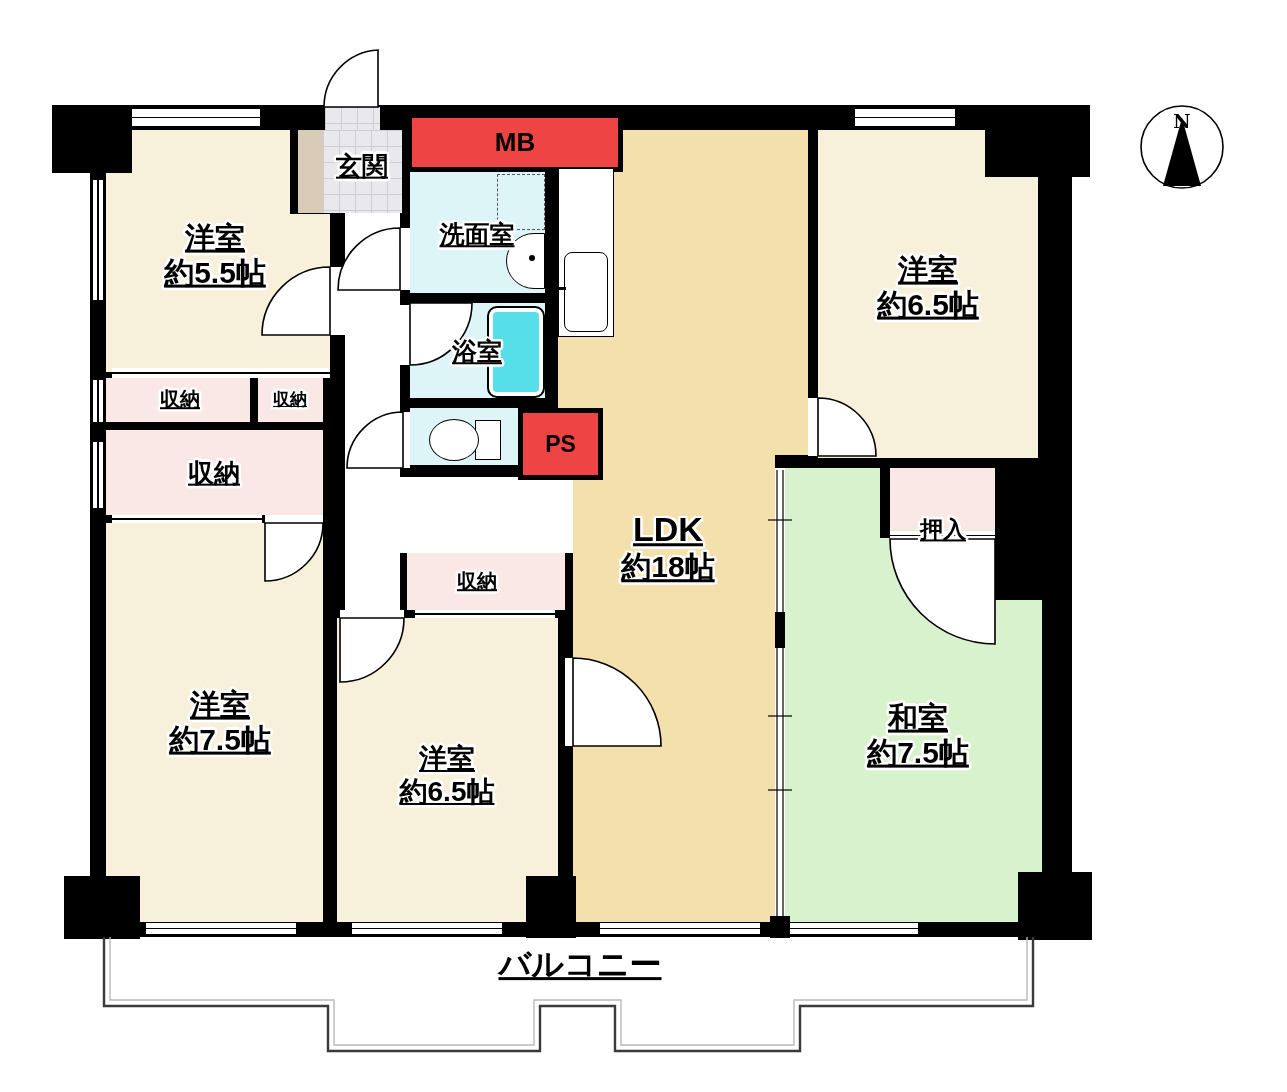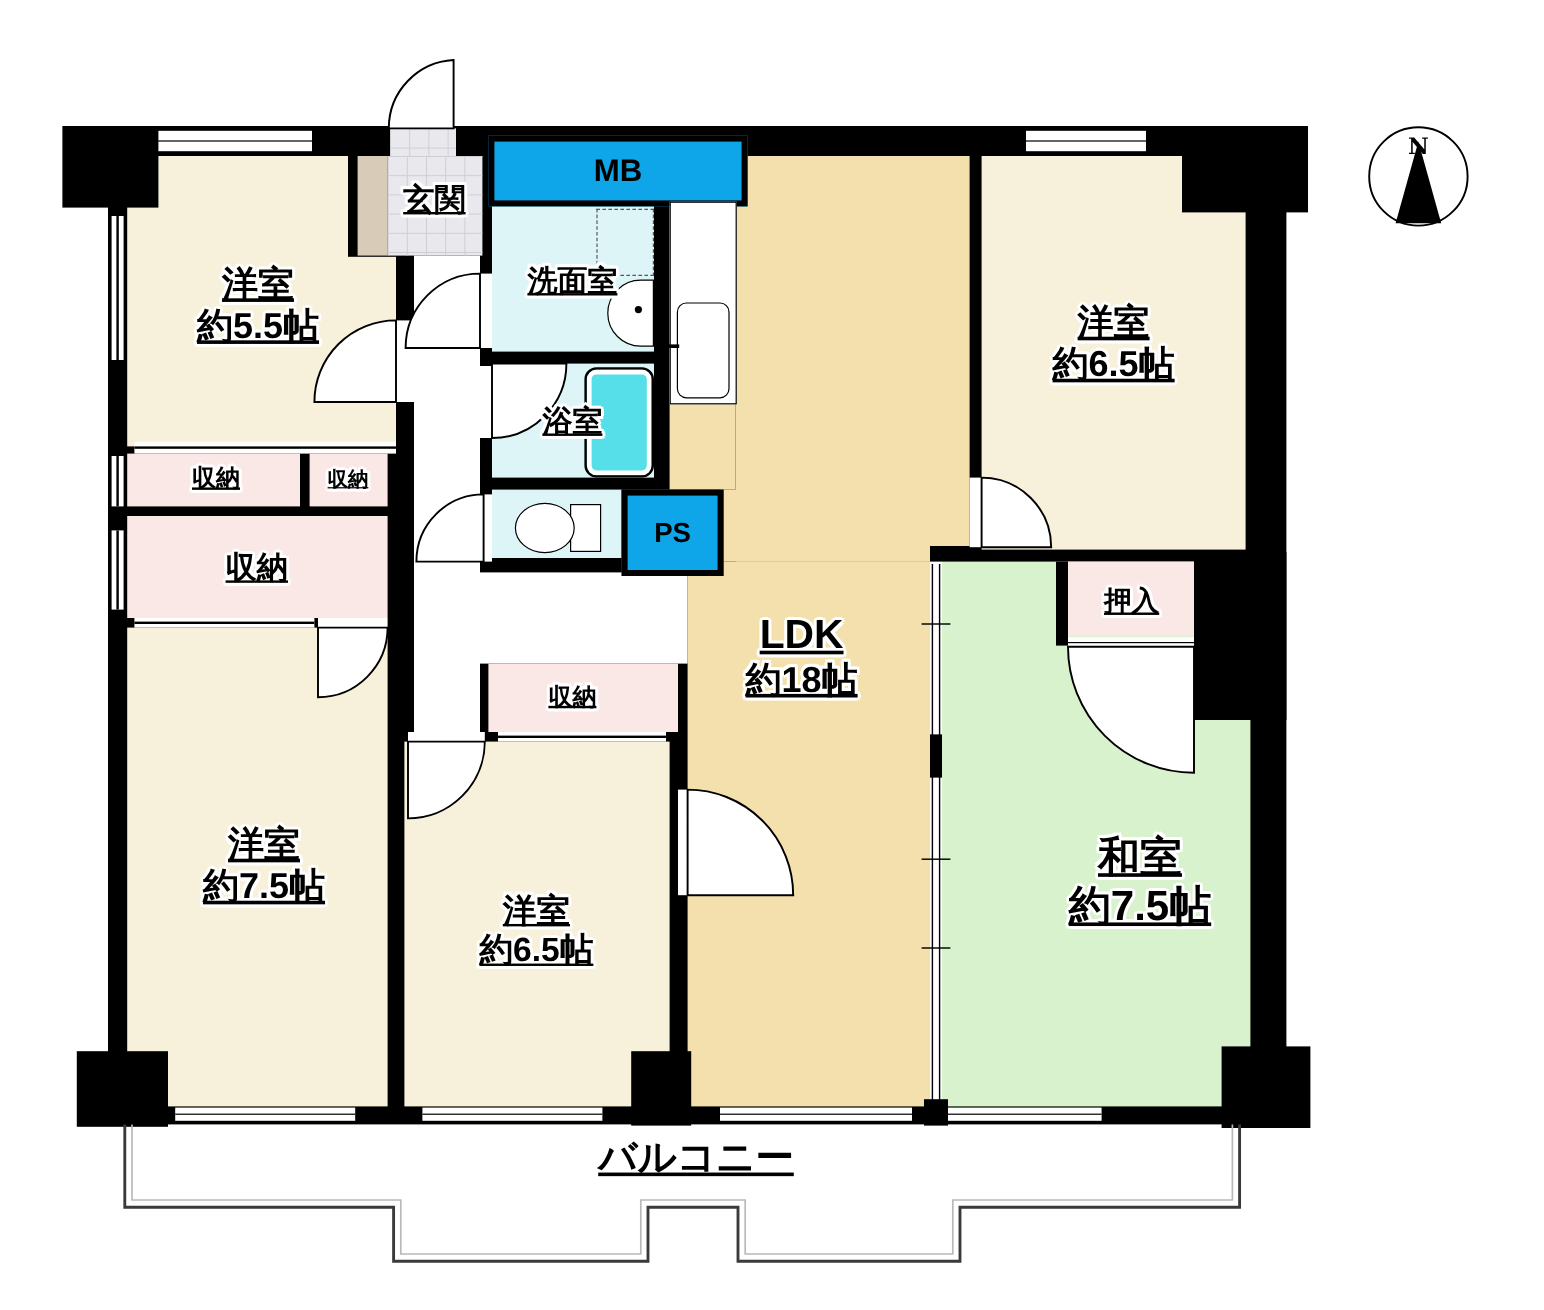--- a/index.html
+++ b/index.html
@@ -3,21 +3,21 @@
 <meta charset="utf-8">
 <style>
   html,body{margin:0;padding:0;background:#fff;}
   body{width:1287px;height:1092px;position:relative;overflow:hidden;
        font-family:"Liberation Sans","DejaVu Sans",sans-serif;}
   .abs{position:absolute;}
   #walls{position:absolute;left:90px;top:105px;width:982px;height:832px;background:#000;z-index:1;}
   .room{position:absolute;z-index:2;}
   .pillar{position:absolute;background:#000;z-index:5;}
   .opening{position:absolute;background:#fff;z-index:3;}
-  .box{position:absolute;background:#0ea5e9;border:5px solid #000;z-index:4;
+  .box{position:absolute;background:#ef4444;border:5px solid #000;z-index:4;
        display:flex;align-items:center;justify-content:center;font-weight:bold;color:#000;}
   .win{position:absolute;background:#fff;z-index:4;}
   .win::before{content:"";position:absolute;left:0;right:0;top:50%;height:1.5px;margin-top:-1px;background:#000;}
   .winv{position:absolute;background:#fff;z-index:4;}
   .winv::before{content:"";position:absolute;top:0;bottom:0;left:50%;width:1.5px;margin-left:-1px;background:#000;}
   .fix{position:absolute;background:#fff;border:1.6px solid #000;z-index:4;}
   .lbl{position:absolute;z-index:7;transform:translate(-50%,-50%);font-weight:bold;color:#000;
        white-space:nowrap;text-align:center;line-height:1.18;
        text-shadow:-2px -2px 0 #fff,2px -2px 0 #fff,-2px 2px 0 #fff,2px 2px 0 #fff,
                    0 -2.5px 0 #fff,0 2.5px 0 #fff,-2.5px 0 0 #fff,2.5px 0 0 #fff;text-decoration:underline;}
@@ -176,24 +176,24 @@
 </div>
 <div class="lbl" style="left:290px;top:400px;font-size:17px;">
   <span>収納</span>
 </div>
 <div class="lbl" style="left:214px;top:473px;font-size:26px;">
   <span>収納</span>
 </div>
 <div class="lbl" style="left:477px;top:582px;font-size:20px;">
   <span>収納</span>
 </div>
-<div class="lbl" style="left:943px;top:501px;font-size:23px;">
+<div class="lbl" style="left:943px;top:530px;font-size:23px;">
   <span>押入</span>
 </div>
-<div class="lbl" style="left:918px;top:735px;font-size:35px;margin-left:32px;">
+<div class="lbl" style="left:918px;top:735px;font-size:30px;">
   <span>和室</span>
   <span>約7.5帖</span>
 </div>
 <div class="lbl" style="left:220px;top:722px;font-size:30px;">
   <span>洋室</span>
   <span>約7.5帖</span>
 </div>
 <div class="lbl" style="left:447px;top:775px;font-size:28px;">
   <span>洋室</span>
   <span>約6.5帖</span>

